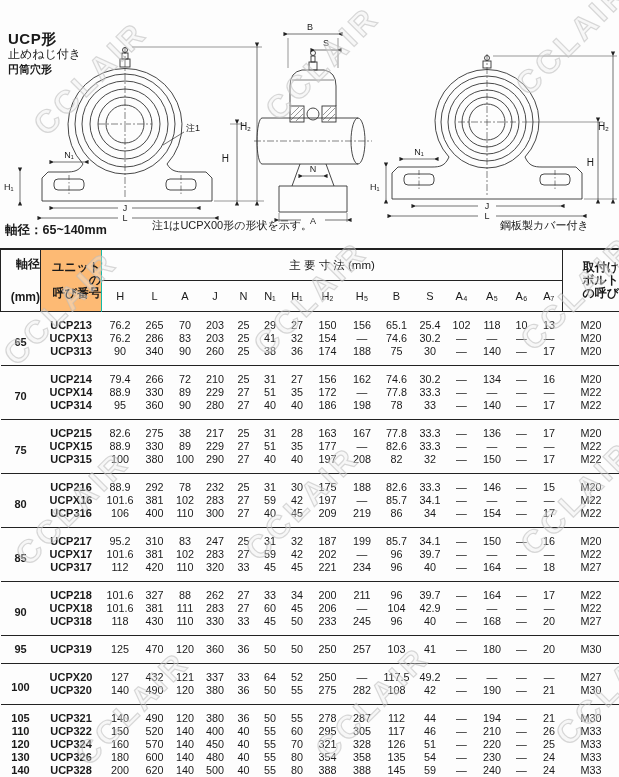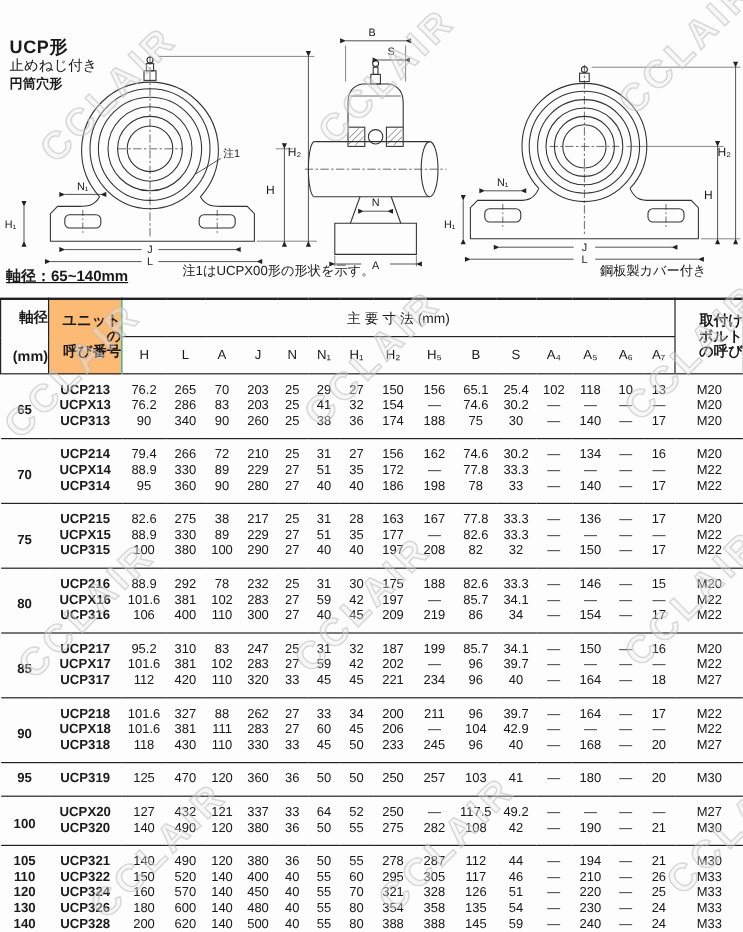--- a/index.html
+++ b/index.html
@@ -6,21 +6,21 @@
   body{
     width:619px;height:777px;position:relative;background:#fdfdfd;
     font-family:"Liberation Sans","DejaVu Sans",sans-serif;color:#1a1a1a;
     overflow:hidden;
   }
   .abs{position:absolute;}
   .page-title{left:8px;top:6px;font-size:15px;font-weight:bold;letter-spacing:.5px;margin-top:24px;}
   .sub1{left:8px;top:46px;font-size:12px;}
   .sub2{left:8px;top:62px;font-size:11px;font-weight:bold;}
   .note1{left:152px;top:218px;font-size:11px;}
-  .shaft-range{left:5px;top:222px;font-size:12.5px;font-weight:bold;text-decoration:underline;}
+  .shaft-range{left:5px;top:222px;font-size:12.5px;font-weight:bold;}
   .cover-note{left:500px;top:218px;font-size:11px;}
   #drawings{left:0;top:14px;}
   
   .wm{
     position:absolute;z-index:3;pointer-events:none;white-space:nowrap;
     transform:rotate(-45deg);font-weight:bold;font-size:32px;letter-spacing:4px;
     color:rgba(235,235,235,.35);
     -webkit-text-stroke:1.2px rgba(185,185,185,.55);
   }
   

